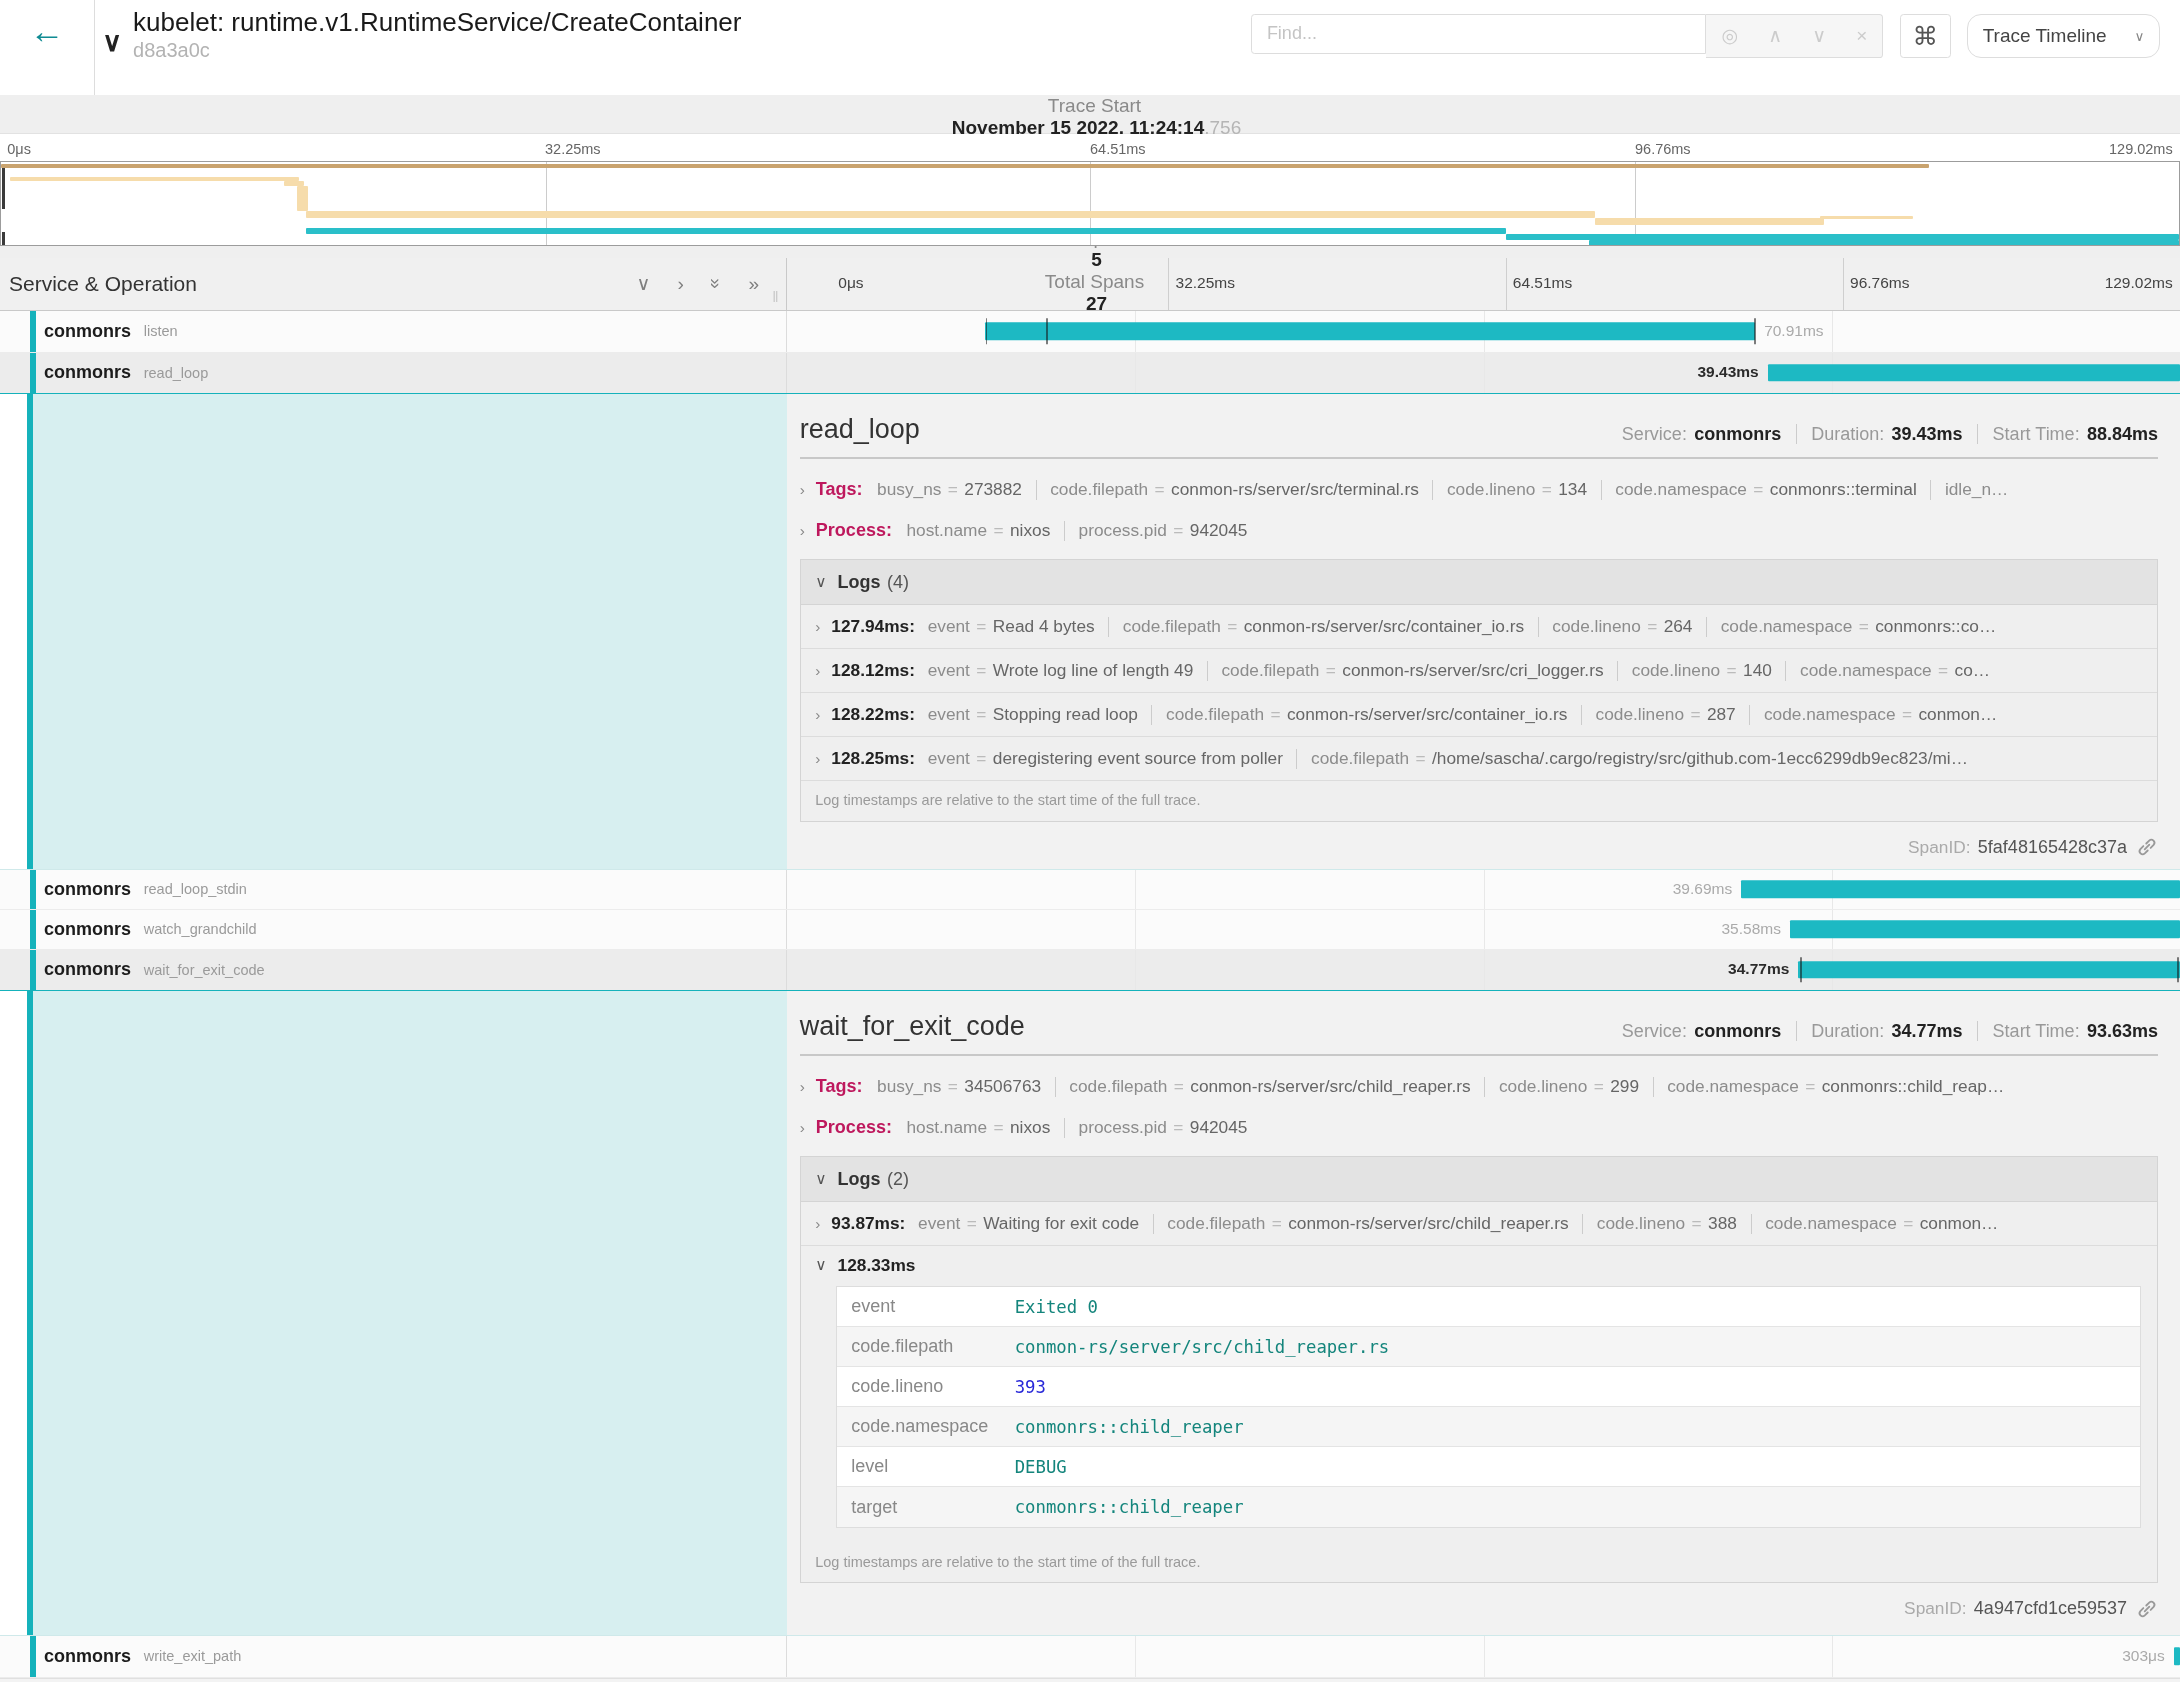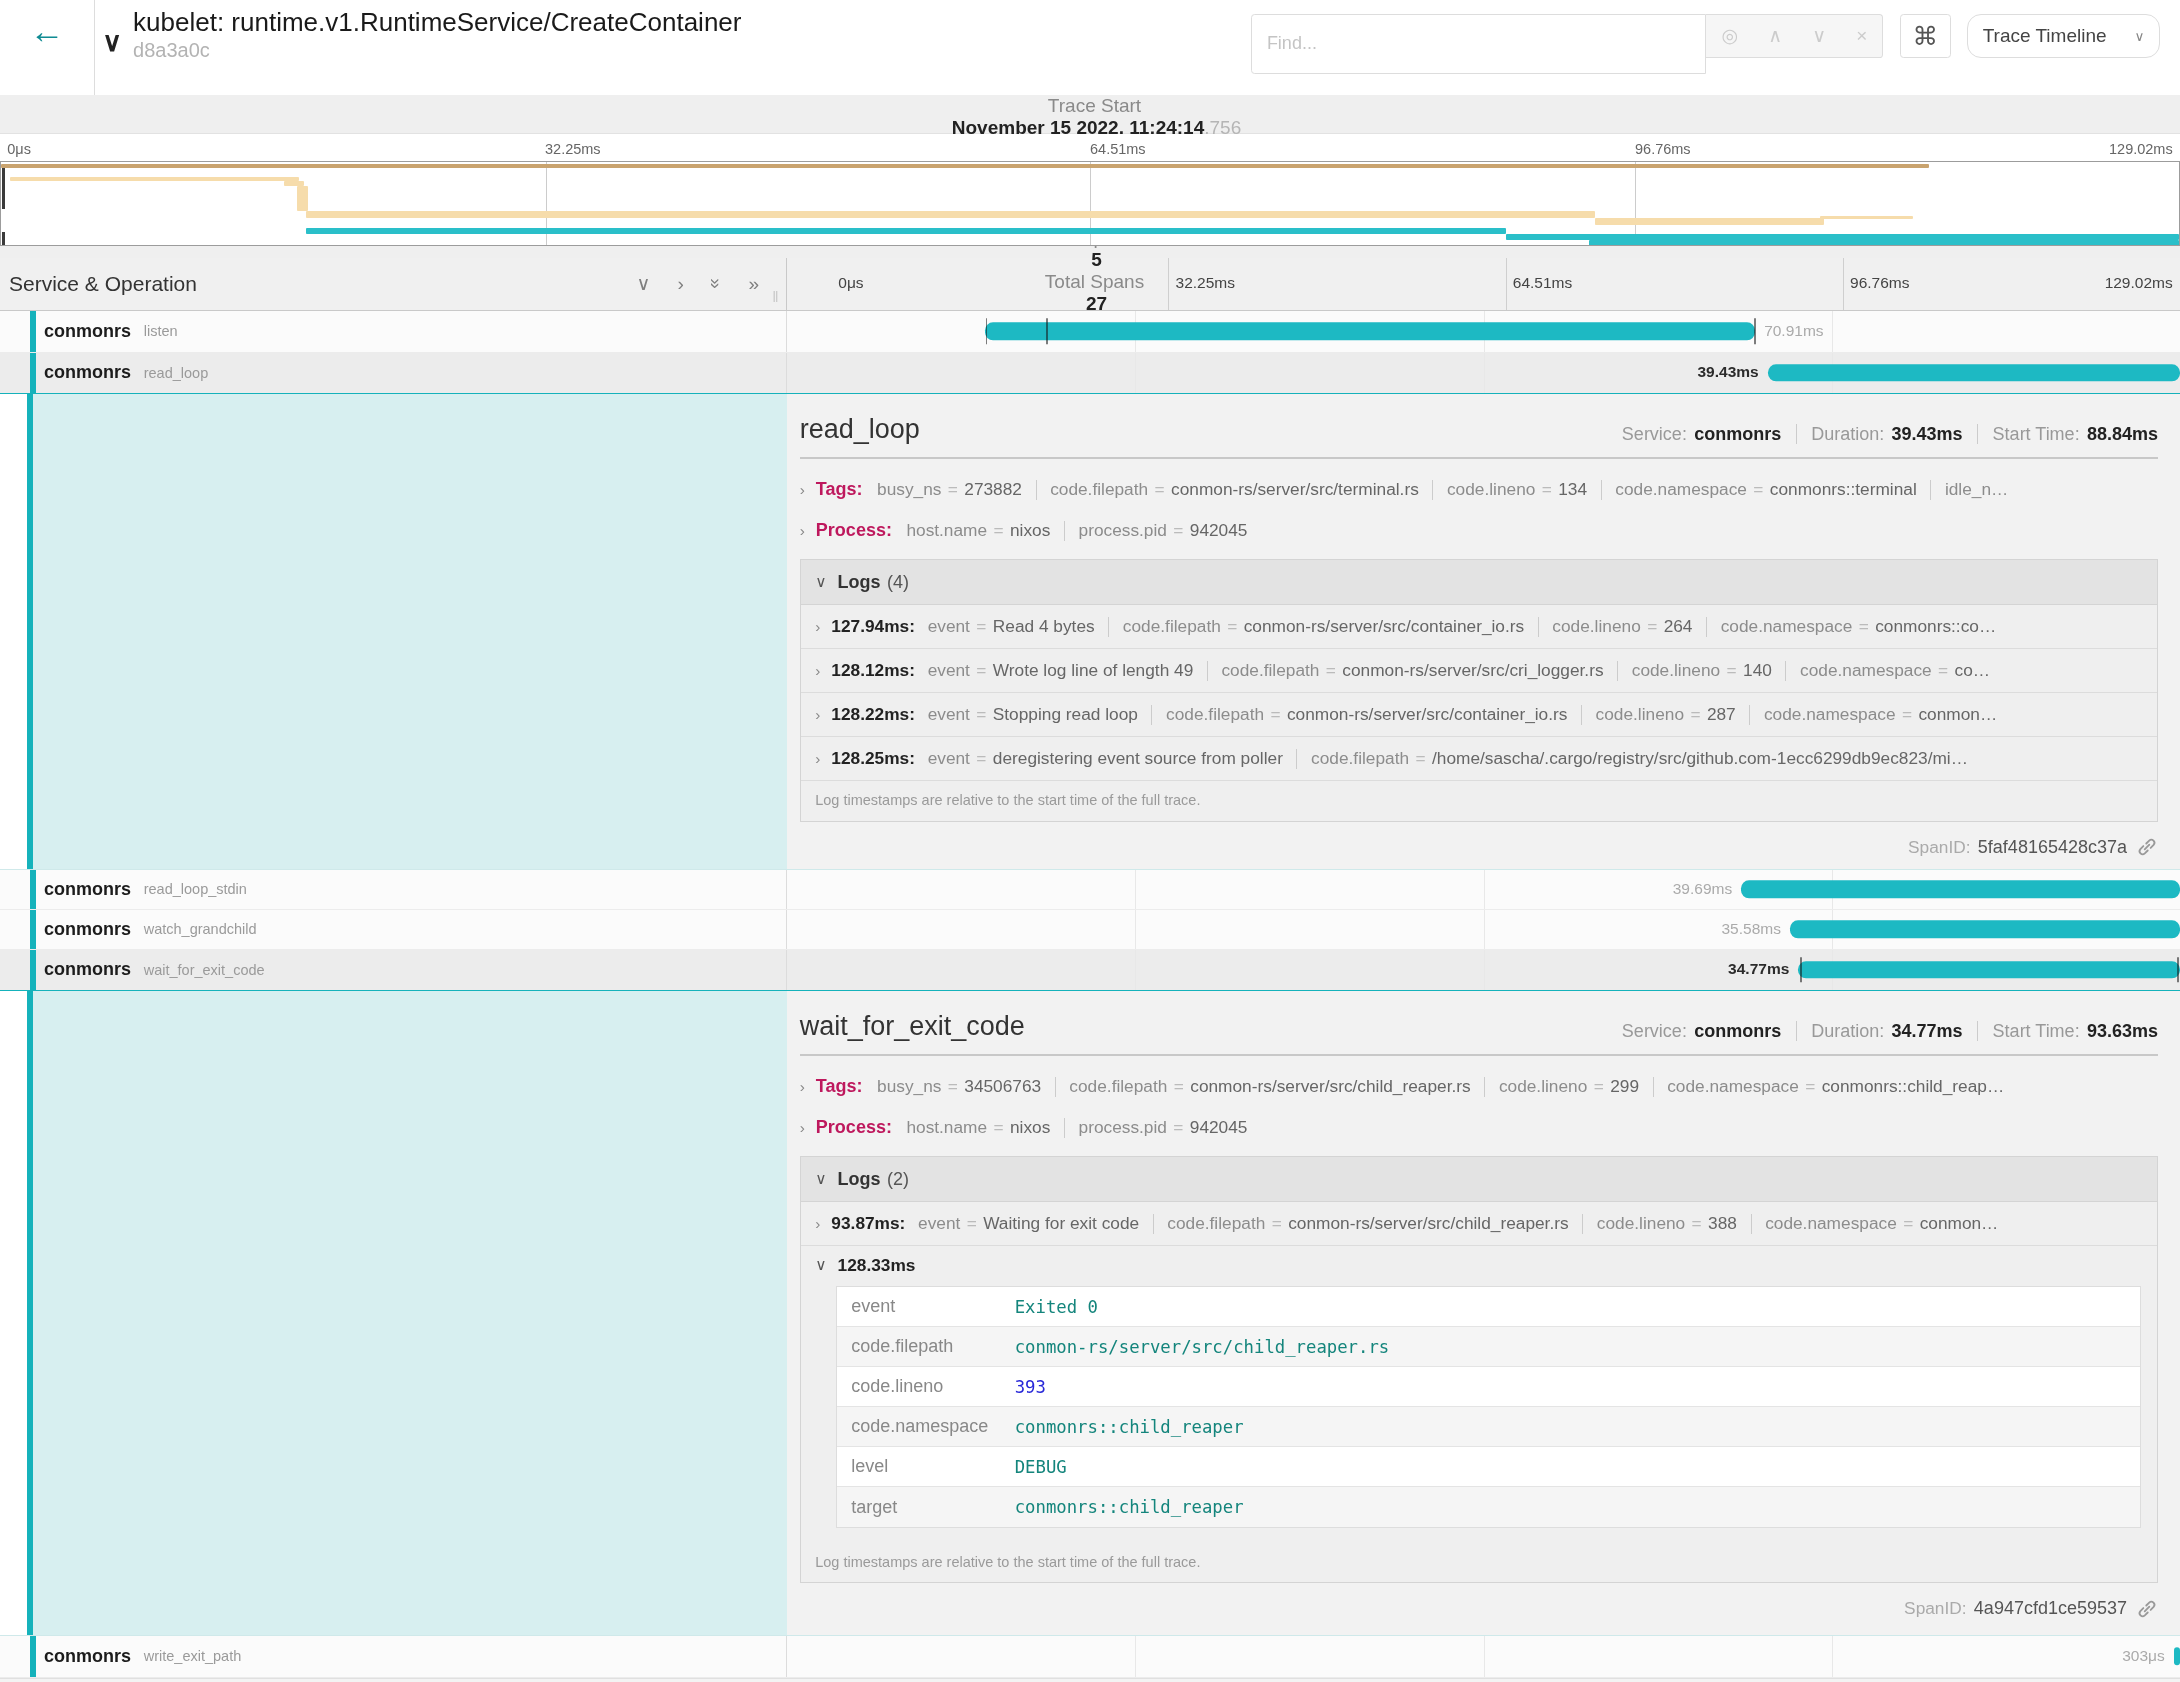--- a/index.html
+++ b/index.html
@@ -9,21 +9,21 @@
   
   .topbar { height:95px; display:flex; background:#fff; }
   .back-cell { width:95px; min-width:95px; border-right:0.9px solid #ddd; display:flex; justify-content:center; padding-top:12.7px; }
   .back { color:#0f8b93; font-size:35px; line-height:1; cursor:pointer; }
   .title-wrap { display:flex; padding-top:7.3px; }
   .collapse-chev { font-size:27px; color:#222; font-weight:bold; margin:22px 11px 0 7.3px; line-height:1; cursor:pointer; }
   .titles .t1 { font-size:26px; color:#1a1a1a; }
   .titles .t2 { font-size:20px; color:#b3b3b3; margin-top:1px; }
   .top-right { margin-left:auto; display:flex; align-items:flex-start; padding:13.6px 20px 0 0; gap:16.4px; }
   .find-combo { display:flex; }
-  .find-input { width:455px; height:60px; border:0.9px solid #ddd; border-radius:3.6px 0 0 3.6px; padding:0 14.5px; font-size:18px; color:#555; outline:none; }
+  .find-input { width:455px; height:40px; border:0.9px solid #ddd; border-radius:3.6px 0 0 3.6px; padding:0 14.5px; font-size:18px; color:#555; outline:none; }
   .find-input::placeholder { color:#c4c4c4; }
   .find-btns { width:177px; height:44px; background:#f6f6f6; border:0.9px solid #ddd; border-left:0; border-radius:0 3.6px 3.6px 0; display:flex; align-items:center; justify-content:space-around; color:#ccc; font-size:19px; }
   .kbd-btn { height:44px; width:51px; border:0.9px solid #ddd; border-radius:3.6px; display:flex; align-items:center; justify-content:center; font-size:25.5px; color:#555; background:#fff; cursor:pointer; }
   .view-btn { height:44px; border:0.9px solid #ddd; border-radius:14px; display:flex; align-items:center; padding:0 14.5px; font-size:19px; color:#444; gap:28px; background:#fff; cursor:pointer; }
   .view-chev { font-size:13.6px; color:#888; }
 
   
   .summarybar { height:39px; background:#efefef; border-bottom:0.9px solid #e2e2e2; display:flex; align-items:center; padding-left:9px; font-size:19px; color:#8a8a8a; white-space:nowrap;flex-direction:column; }
   .sum-val { color:#222; font-weight:bold; margin-left:4px; }
   .sum-dim { color:#b5b5b5; font-weight:normal; }
@@ -58,21 +58,21 @@
   
   .row { display:flex; background:#fbfbfb; border-bottom:0.9px solid #ececec; }
   .row.sel { background:#ececec; border-bottom:1.8px solid #15b2bb; }
   .h46{height:42px} .h45{height:41px} .h44{height:40px}
   .row-left { width:787px; min-width:787px; border-right:0.9px solid #dcdcdc; display:flex; align-items:center; position:relative; padding-left:44px; cursor:pointer; }
   .accent { position:absolute; left:30px; top:0; bottom:0; width:5.5px; background:#15b2bb; }
   .svc { font-size:18px; font-weight:bold; color:#1c1c1c; }
   .op { font-size:14.5px; color:#9a9a9a; margin-left:12.7px; }
   .row-right { flex:1; position:relative; cursor:pointer; }
   .gl { position:absolute; top:0; bottom:0; width:0.9px; background:#e8e8e8; }
-  .bar { position:absolute; top:50%; transform:translateY(-50%); height:17.3px; background:#1db9c3; border-radius:8px; }
+  .bar { position:absolute; top:50%; transform:translateY(-50%); height:17.3px; background:#1db9c3; border-radius:1px; }
   .bar-label { position:absolute; top:50%; transform:translateY(-50%); font-size:15.5px; color:#aaa; white-space:nowrap; }
   .side-right { left:100%; padding-left:9px; }
   .side-left { right:100%; padding-right:9px; }
   .row.sel .bar-label { color:#2b2b2b; font-weight:bold; }
   .btick { position:absolute; top:50%; transform:translateY(-50%); height:25.5px; width:1.8px; background:rgba(20,20,20,0.55); }
 
   
   .detail { display:flex; border-bottom:0.9px solid #cfe9ea; }
   .detail1 { height:476px; } .detail2 { height:645px; }
   .d-left { width:787px; min-width:787px; display:flex; }

